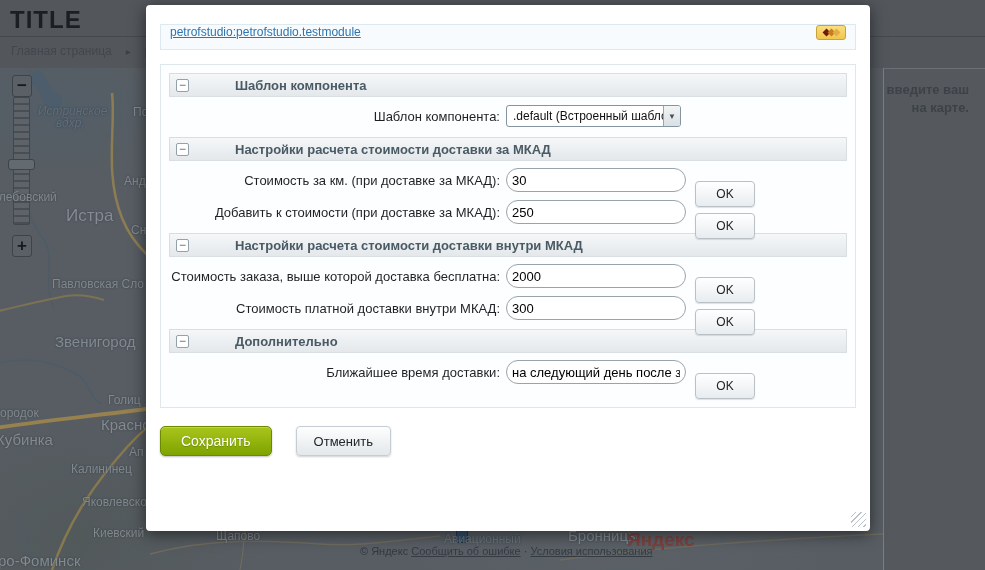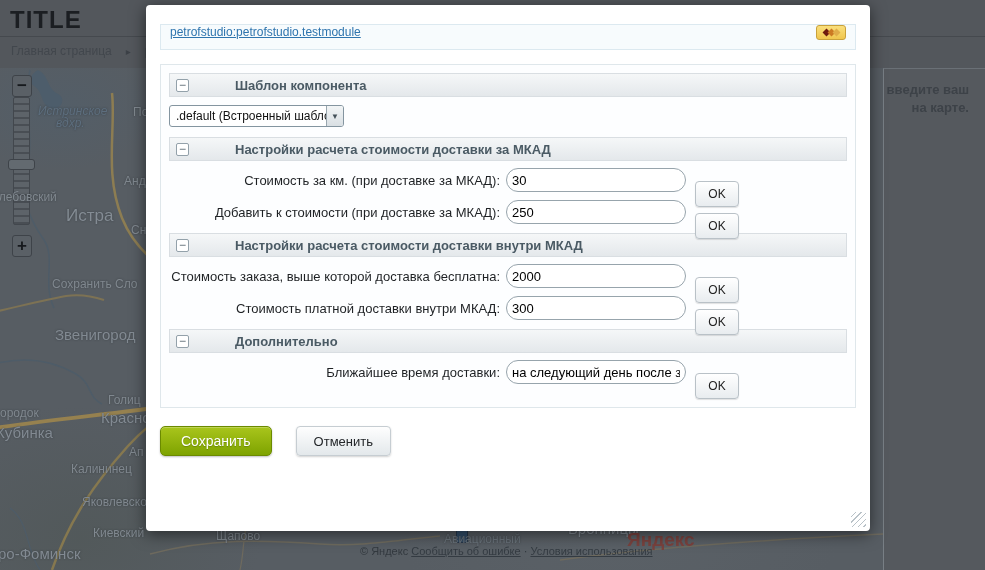--- a/index.html
+++ b/index.html
@@ -20,21 +20,21 @@
       radial-gradient(140px 90px at 60px 40px, rgba(80,95,108,.55), transparent 70%),
       radial-gradient(220px 160px at 310px 210px, rgba(88,96,90,.35), transparent 70%),
       radial-gradient(260px 190px at 80px 470px, rgba(76,84,80,.45), transparent 70%),
       radial-gradient(320px 210px at 620px 450px, rgba(97,104,110,.35), transparent 70%),
       #575d63; }
   .map svg { position:absolute; left:0; top:0; }
   .map-label { position:absolute; font-size:12px; color:#80888f; white-space:nowrap;
                text-shadow:0 0 2px rgba(40,45,50,.6); }
   .map-label.water { color:#5d6e7e; font-style:italic; }
   .map-label.big { font-size:17px; color:#848c94; }
-  .map-label.med { font-size:15px; color:#828a92; }
+  .map-label.med { font-size:15px; color:#828a92;margin-top:7px; }
   .map-label.dim { color:#6a737b; }
   .map-label.logo { font-size:19px; font-weight:bold; color:#7a423e; text-shadow:none; }
 
   .zoom-btn { position:absolute; width:20px; height:22px; background:#5a6066;
               border:1px solid #3e4349; border-radius:3px; color:#16191d; font-size:17px;
               font-weight:bold; text-align:center; line-height:19px; }
   .zoom-track { position:absolute; left:13px; top:29px; width:17px; height:128px; border-radius:2px;
                 background:repeating-linear-gradient(180deg,#5d6369 0 5px,#494e54 5px 7px);
                 border:1px solid #42474d; }
   .zoom-handle { position:absolute; left:8px; top:91px; width:27px; height:11px;
@@ -80,21 +80,21 @@
   .section:first-child .sec-header { margin-top:0; }
   .collapse-box { width:13px; height:13px; border:1px solid #93a1aa; background:#fff;
                   border-radius:2px; font-size:12px; line-height:10px; text-align:center;
                   color:#5c6a73; cursor:pointer; }
   .sec-title { font-size:13px; font-weight:bold; color:#4a5a64;margin-left:38px; }
   .param-row { display:flex; align-items:center; margin-top:6px; height:26px; }
   .param-label { width:337px; text-align:right; padding-right:6px; font-size:13px; color:#1e2124; }
   .param-input { width:180px; height:24px; border:1px solid #97a4ac; border-radius:12px;
                  padding:0 5px; font-size:13px; color:#000; background:#fff;
                  font-family:"Liberation Sans",sans-serif; }
-  .ok-btn { margin-left:9px; width:44px; height:26px; border:1px solid #b9c1c7; border-radius:4px;
+  .ok-btn { margin-left:9px; width:60px; height:26px; border:1px solid #b9c1c7; border-radius:4px;
             background:linear-gradient(#ffffff,#e8ecef); font-size:12px; color:#222;
             box-shadow:0 1px 1px rgba(0,0,0,.12); cursor:pointer;
             font-family:"Liberation Sans",sans-serif;margin-top:28px; }
   .select-box { height:22px; border:1px solid #8495a0; border-radius:3px; display:flex;
                 background:#fff; overflow:hidden; cursor:pointer; }
   .select-text { padding:3px 6px; font-size:12px; color:#111; width:156px; white-space:nowrap; }
   .select-arrow { width:17px; border-left:1px solid #99a6ae;
                   background:linear-gradient(#f2f5f6,#d9dfe3); font-size:8px; color:#45525a;
                   display:flex; align-items:center; justify-content:center; }
 
@@ -150,21 +150,21 @@
     <span>·</span>
     <a href="#">Условия использования</a>
   </div>
 <span class="map-label water" style="left: 38px; top: 36px;">Истринское</span>
     <span class="map-label water" style="left: 56px; top: 48px;">вдхр.</span>
     <span class="map-label " style="left: 133px; top: 37px;">По</span>
     <span class="map-label " style="left: 124px; top: 106px;">Анд</span>
     <span class="map-label " style="left: -7px; top: 122px;">Глебовский</span>
     <span class="map-label big" style="left: 66px; top: 138px;">Истра</span>
     <span class="map-label " style="left: 131px; top: 155px;">Сн</span>
-    <span class="map-label " style="left: 52px; top: 209px;">Сохранить Сло</span>
+    <span class="map-label " style="left: 52px; top: 209px;">Павловская Сло</span>
     <span class="map-label med" style="left: 55px; top: 258px;">Звенигород</span>
     <span class="map-label " style="left: 108px; top: 325px;">Голиц</span>
     <span class="map-label " style="left: 0px; top: 338px;">ородок</span>
     <span class="map-label med" style="left: 101px; top: 341px;">Красно</span>
     <span class="map-label med" style="left: -4px; top: 356px;">Кубинка</span>
     <span class="map-label " style="left: 129px; top: 377px;">Ап</span>
     <span class="map-label " style="left: 71px; top: 394px;">Калининец</span>
     <span class="map-label " style="left: 82px; top: 427px;">Яковлевское</span>
     <span class="map-label " style="left: 93px; top: 458px;">Киевский</span>
     <span class="map-label med" style="left: -2px; top: 477px;">ро-Фоминск</span>
@@ -194,20 +194,21 @@
     </div>
 
     <div class="params-box">
   <div class="section">
     <div class="sec-header">
       <span class="collapse-box">−</span>
       <span class="sec-title">Шаблон компонента</span>
     </div>
     <div class="section-rows">
   <div class="param-row">
+    <label class="param-label">Шаблон компонента:</label>
     <div class="select-box">
       <div class="select-text">.default (Встроенный шаблон)</div>
       <div class="select-arrow">▼</div>
     </div>
   </div>
 </div>
   </div>
 
   <div class="section">
     <div class="sec-header">

